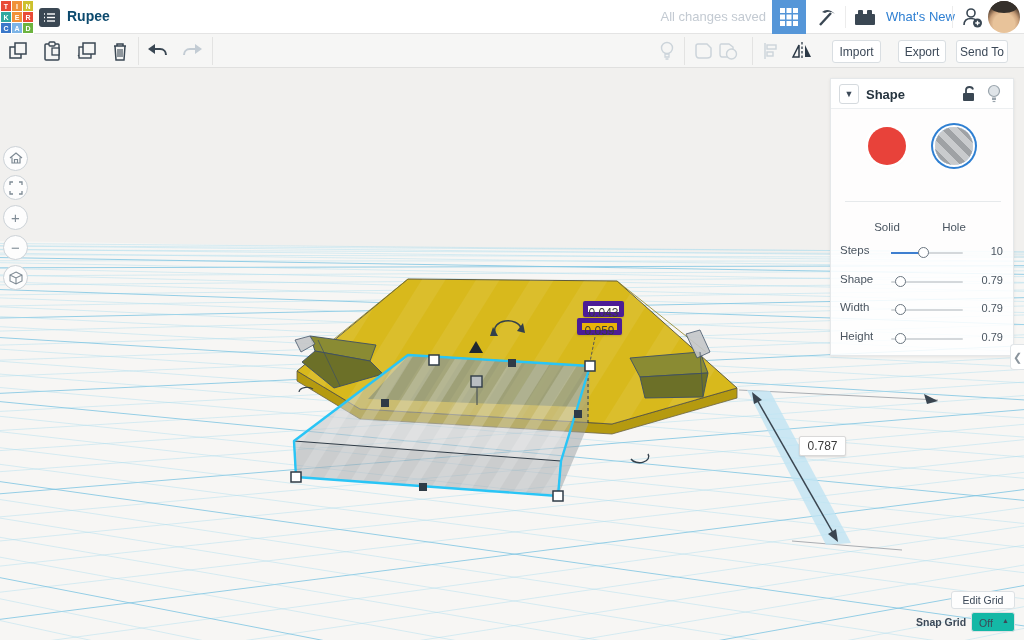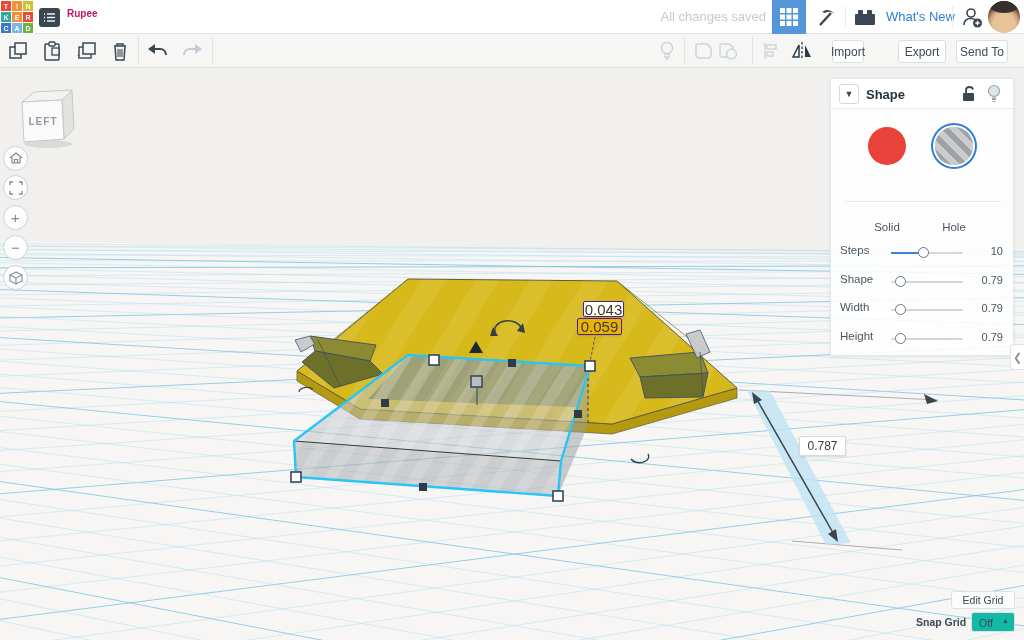--- a/index.html
+++ b/index.html
@@ -11,21 +11,21 @@
 
   
   #topbar { position:absolute; left:0; top:0; width:1024px; height:34px; background:#ffffff; border-bottom:1px solid #e4e4e4; z-index:20; }
   #logo { position:absolute; left:0; top:0; width:34px; height:34px; display:grid; grid-template-columns:repeat(3,1fr); grid-template-rows:repeat(3,1fr); gap:1px; background:#fff; padding:1px; }
   #logo span { display:flex; align-items:center; justify-content:center; color:#fff; font-size:7px; font-weight:bold; }
   .lg0{background:#e84a36}.lg1{background:#f0913a}.lg2{background:#cdc12d}
   .lg3{background:#2fa8a0}.lg4{background:#f0913a}.lg5{background:#e84a36}
   .lg6{background:#3a78c9}.lg7{background:#7db4e6}.lg8{background:#6cb33f}
   #design-menu-btn { position:absolute; left:39px; top:8px; width:21px; height:19px; background:#3a4753; border-radius:3px; display:flex; align-items:center; justify-content:center; cursor:pointer; }
   #design-menu-btn svg { display:block; }
-  #design-title { position:absolute; left:67px; top:8px; font-size:10px; font-weight:bold; color:#be185d; }
+  #design-title { position:absolute; left:67px; top:8px; font-size:14px; font-weight:bold; color:#0c4a6e; }
   #save-status { position:absolute; right:258px; top:9px; font-size:13px; color:#c3cad2; }
   #grid-view-btn { position:absolute; left:772px; top:0; width:34px; height:34px; background:#5596d8; display:flex; align-items:center; justify-content:center; }
   .tb-icon { position:absolute; top:0; width:34px; height:34px; display:flex; align-items:center; justify-content:center; }
   #whats-new { position:absolute; left:886px; top:9px; font-size:13px; color:#2e7fd2; cursor:pointer; }
   #avatar { position:absolute; left:988px; top:1px; width:32px; height:32px; border-radius:50%; background:radial-gradient(circle at 50% 72%, #e8c39a 0 38%, #caa07a 52%, #5a4434 70%, #2f2a25 100%); overflow:hidden; }
   #avatar:before { content:""; position:absolute; left:2px; top:-2px; width:28px; height:14px; border-radius:50%; background:#35302b; }
   .v-sep { position:absolute; top:6px; width:1px; height:22px; background:#ececec; }
 
   
   #toolbar { position:absolute; left:0; top:34px; width:1024px; height:34px; background:#f6f6f5; border-bottom:1px solid #e0e0df; z-index:20; }
@@ -55,21 +55,21 @@
   .slider-row .s-value { position:absolute; right:10px; top:4px; width:44px; text-align:right; font-size:11px; color:#4a5560; }
   #panel-collapse { position:absolute; left:1010px; top:344px; width:14px; height:26px; background:#fff; border:1px solid #e0e4e7; border-right:none; border-radius:4px 0 0 4px; color:#8a949c; font-size:11px; display:flex; align-items:center; justify-content:center; cursor:pointer; z-index:15; }
 
   
   #viewcube-wrap { position:absolute; left:8px; top:84px; width:76px; height:68px; z-index:10; cursor:pointer; }
   .navbtn { position:absolute; left:3px; width:25px; height:25px; border-radius:50%; background:#fdfdfd; border:1px solid #ccd2d7; display:flex; align-items:center; justify-content:center; color:#7e8a94; z-index:10; cursor:pointer; }
   #nav-home{top:146px} #nav-fit{top:175px} #nav-zoom-in{top:205px} #nav-zoom-out{top:235px} #nav-persp{top:265px}
   #nav-zoom-in span,#nav-zoom-out span{font-size:15px; line-height:1; color:#7e8a94;}
 
   
-  .meas { position:absolute; background:#fffef7; border:1px solid #4c1d95; border-radius:2px; color:#3a3a3a; font-size:15px; text-align:center; z-index:8; box-shadow:0 1px 2px rgba(0,0,0,.12); }
+  .meas { position:absolute; background:#fffef7; border:5px solid #4c1d95; border-radius:2px; color:#3a3a3a; font-size:12px; text-align:center; z-index:8; box-shadow:0 1px 2px rgba(0,0,0,.12); }
   #meas-top { left:583px; top:301px; width:41px; height:16px; line-height:15px; }
   #meas-bottom { left:577px; top:318px; width:45px; height:17px; line-height:16px; background:#eab308; }
   #meas-diag { left:799px; top:436px; width:47px; height:20px; line-height:19px; font-size:12px; background:#fff; border:1px solid #d9d9d9; }
 
   
   #edit-grid-btn { position:absolute; left:951px; top:591px; width:64px; height:18px; background:#fdfdfd; border:1px solid #dde1e4; border-radius:3px; font-size:10.5px; color:#3c4958; display:flex; align-items:center; justify-content:center; z-index:10; cursor:pointer; }
   #snap-grid-label { position:absolute; left:916px; top:616px; font-size:10.5px; font-weight:bold; color:#3c4958; z-index:10; }
   #snap-grid-select { position:absolute; left:971px; top:612px; width:44px; height:20px; background:#14b8a6; border:1px solid #dde1e4; border-radius:3px; font-size:10.5px; color:#3c4958; z-index:10; cursor:pointer; }
   #snap-grid-select .val { position:absolute; left:7px; top:4px; }
   #snap-grid-select .caret { position:absolute; right:5px; top:4px; font-size:7px; color:#3c4958; }
@@ -247,29 +247,20 @@
       <rect x="553" y="491" width="10" height="10"></rect>
       <rect x="585" y="361" width="10" height="10"></rect>
       <rect x="429" y="355" width="10" height="10"></rect>
     </g>
   </svg>
 
   <div class="meas" id="meas-top">0.043</div>
   <div class="meas" id="meas-bottom">0.059</div>
   <div class="meas" id="meas-diag">0.787</div>
 
-  <div id="viewcube-wrap">
-    <svg width="76" height="68" viewBox="0 0 76 68">
-      <ellipse cx="40" cy="60" rx="24" ry="4" fill="#d9d9d7"></ellipse>
-      <polygon points="14,18 26,8 64,6 54,16" fill="#f2f2f1" stroke="#c8c8c8" stroke-width="1"></polygon>
-      <polygon points="54,16 64,6 66,45 56,55" fill="#e2e2e1" stroke="#c8c8c8" stroke-width="1"></polygon>
-      <polygon points="14,18 54,16 56,55 16,58" fill="#fafafa" stroke="#c8c8c8" stroke-width="1"></polygon>
-      <text x="35" y="41" text-anchor="middle" font-size="10" font-weight="bold" fill="#949aa3" letter-spacing="1">LEFT</text>
-    </svg>
-  </div>
 
   <div class="navbtn" id="nav-home">
     <svg width="14" height="13" viewBox="0 0 14 13">
         <path d="M1 6 L7 1 L13 6 M3 5.5 V11 H11 V5.5 M5.5 11 V7.5 H8.5 V11" fill="none" stroke="#7e8a94" stroke-width="1.2"></path>
       </svg>
   </div>
   <div class="navbtn" id="nav-fit">
     <svg width="14" height="14" viewBox="0 0 14 14">
         <path d="M1 4 V1 H4 M10 1 H13 V4 M13 10 V13 H10 M4 13 H1 V10" fill="none" stroke="#7e8a94" stroke-width="1.3"></path>
       </svg>
@@ -430,21 +421,21 @@
           <rect x="4" y="10" width="6" height="4" fill="none" stroke="#ccd4da" stroke-width="1.4"></rect>
         </svg>
     </div>
     <div class="tool" style="left:790px;">
       <svg width="22" height="18" viewBox="0 0 22 18">
           <line x1="11" y1="0" x2="11" y2="18" stroke="#2c3946" stroke-width="1.3" stroke-dasharray="2.5,2"></line>
           <polygon points="8,3 8,15 2,15" fill="none" stroke="#2c3946" stroke-width="1.5"></polygon>
           <polygon points="14,3 14,15 20,15" fill="#2c3946"></polygon>
         </svg>
     </div>
-    <div class="tbtn" style="left:832px; width:32px;">Import</div>
+    <div class="tbtn" style="left:832px; width:49px;">Import</div>
     <div class="tbtn" style="left:898px; width:48px;">Export</div>
     <div class="tbtn" style="left:956px; width:52px;">Send To</div>
   </div>
 
   <div id="shape-panel">
     <div id="panel-header">
       <div id="panel-caret-btn">
           <span>▼</span>
         </div>
       <div id="panel-title">Shape</div>

